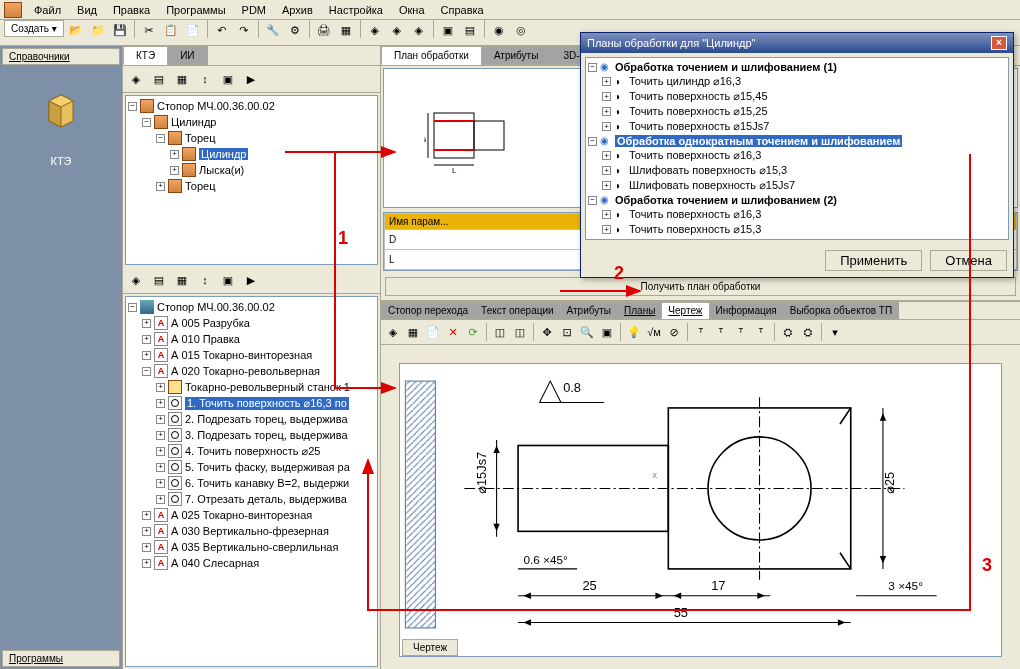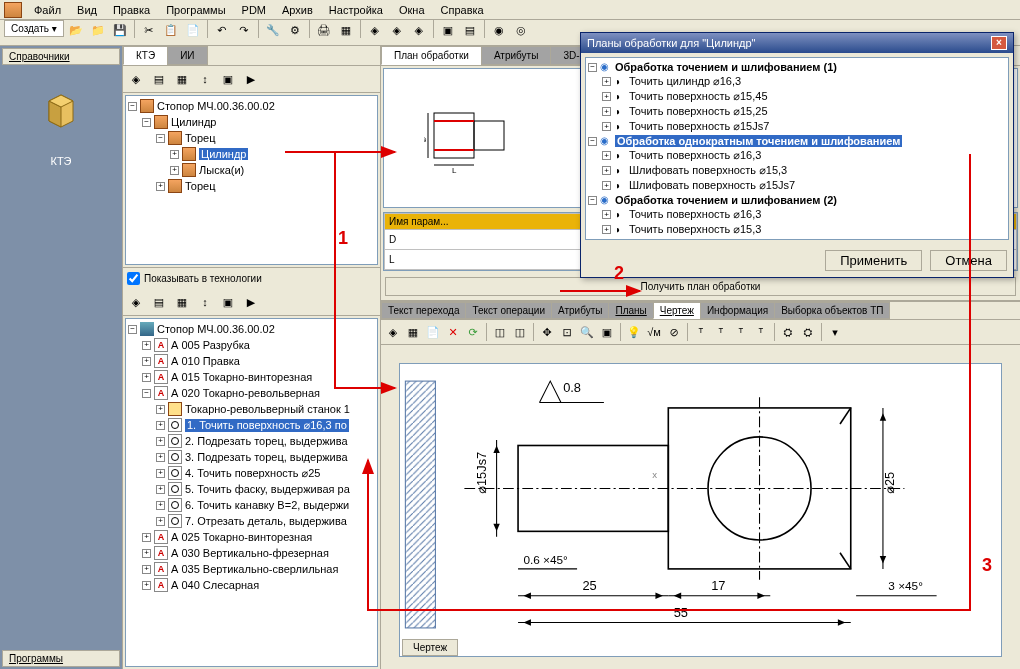--- a/index.html
+++ b/index.html
@@ -170,24 +170,20 @@
           <span class="exp">+</span>
           <span class="node-icon icon-cube"></span>
           <span>Лыска(и)</span>
         </div>
       <div class="tree-node ind2">
           <span class="exp">+</span>
           <span class="node-icon icon-cube"></span>
           <span>Торец</span>
         </div>
     </div>
-    <div class="check-row">
-        <input type="checkbox" checked="" style="">
-        <span>Показывать в технологии</span>
-      </div>
 
     <div class="mini-toolbar">
       <span class="tool-btn">◈</span>
       <span class="tool-btn">▤</span>
       <span class="tool-btn">▦</span>
       <span class="tool-btn">↕</span>
       <span class="tool-btn">▣</span>
       <span class="tool-btn">▶</span>
     </div>
     <div class="tree-lower" id="lower-tree">
@@ -254,21 +250,21 @@
               <td><input type="checkbox" checked="" style=""></td>
               <td></td>
             </tr>
       </tbody>
         </table>
     </div>
     <div class="get-plan-btn">Получить план обработки</div>
 
     <div class="lower-right">
       <div class="lr-tabs" id="lr-tabs">
-          <div class="tab">Текст перехода</div>
+          <div class="tab">Стопор перехода</div>
           <div class="tab">Текст операции</div>
           <div class="tab">Атрибуты</div>
           <div class="tab underline">Планы</div>
           <div class="tab underline active">Чертеж</div>
           <div class="tab">Информация</div>
           <div class="tab">Выборка объектов ТП</div>
         </div>
       <div class="lr-toolbar">
         <span class="tool-icon">◈</span>
         <span class="tool-icon">▦</span>

